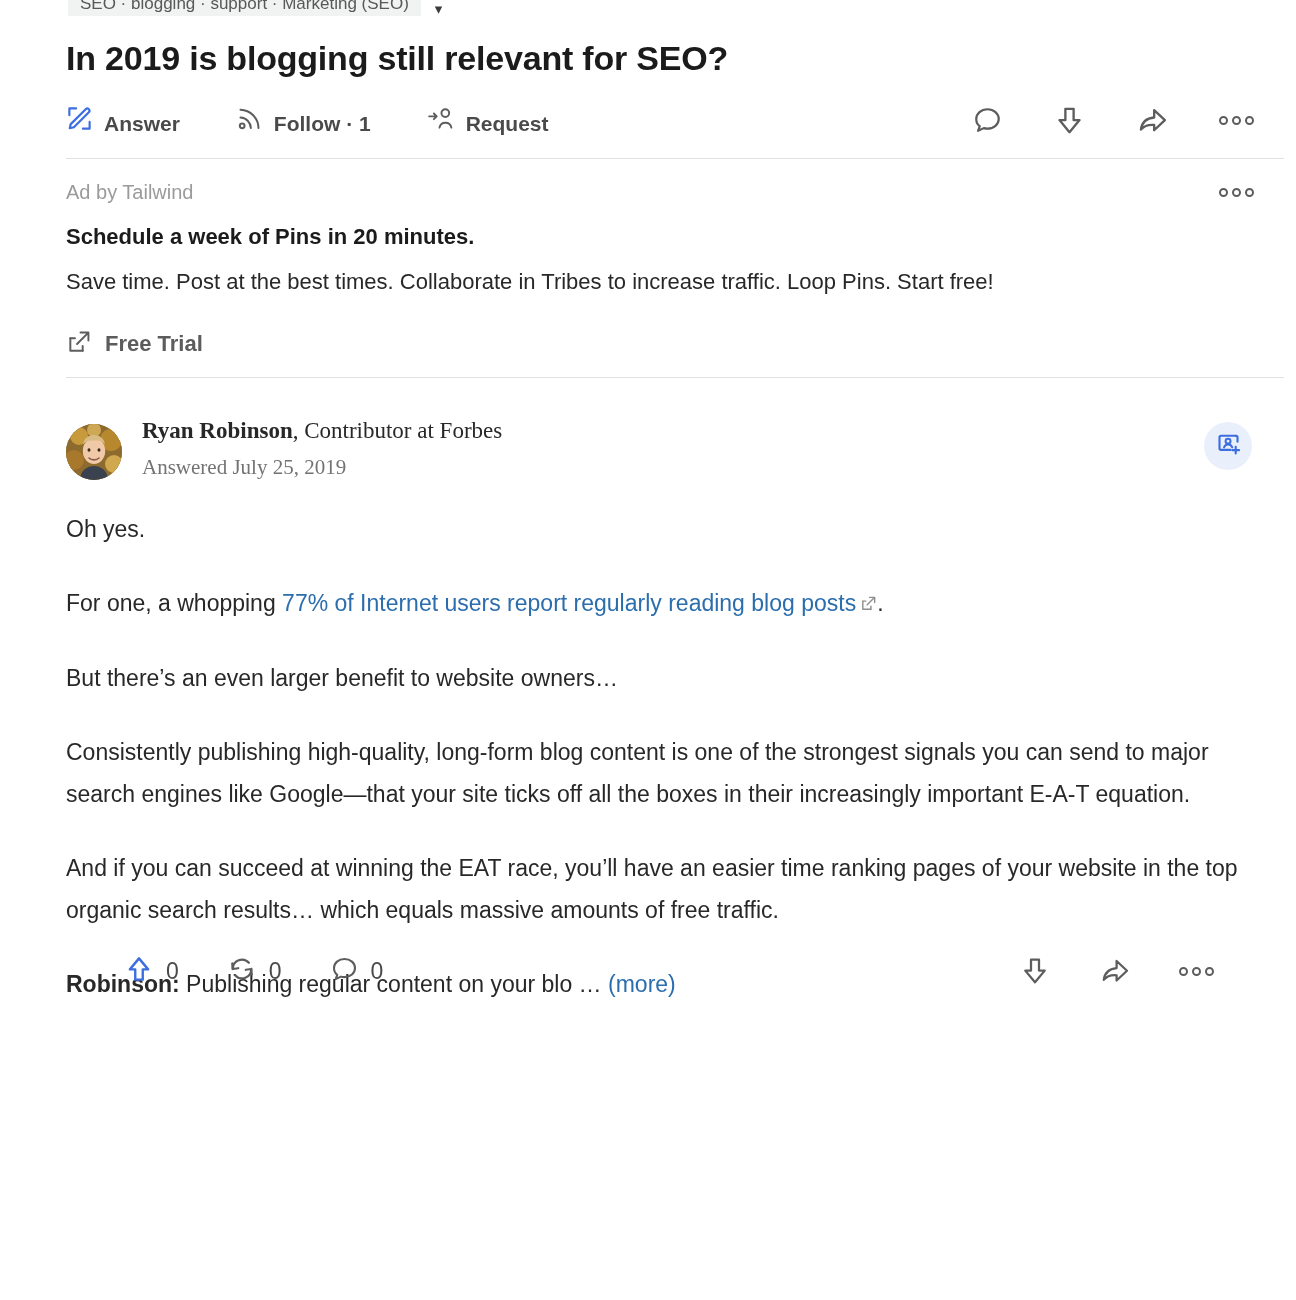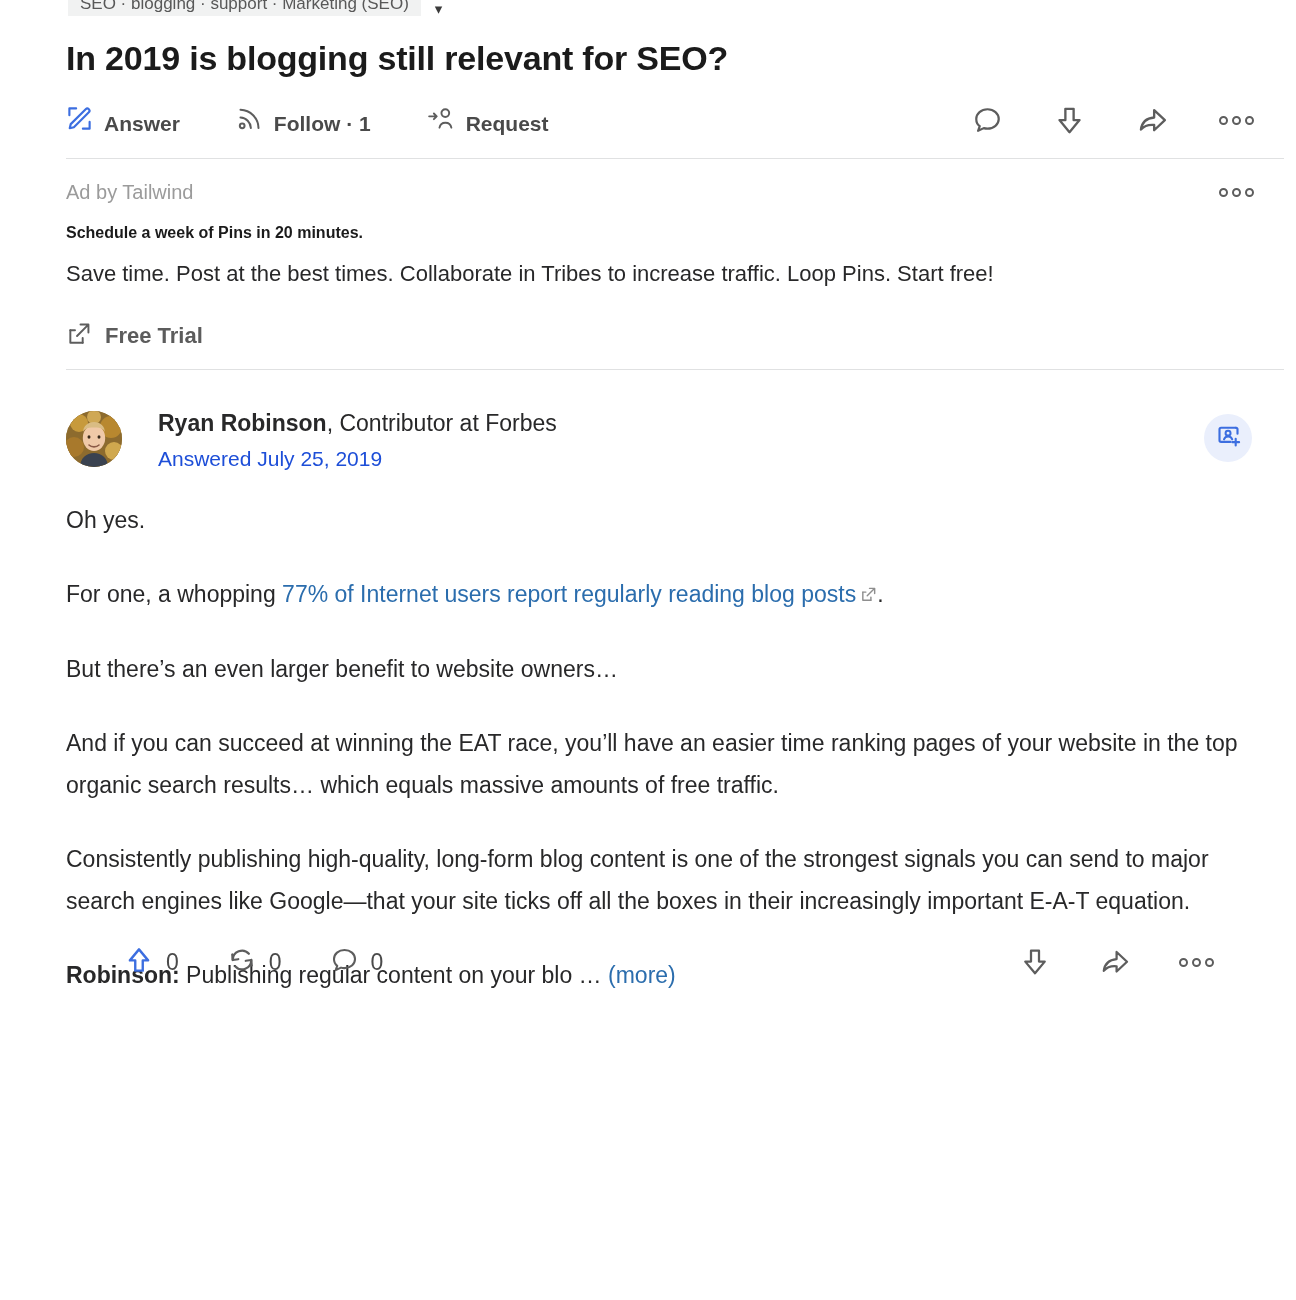--- a/index.html
+++ b/index.html
@@ -108,21 +108,21 @@
     align-items: center;
     justify-content: space-between;
     padding-right: 10px;
     gap: 36px;
   }
   .ad-by {
     font-size: 20px;
     color: #9b9b9b;
   }
   .ad-title {
-    font-size: 16px;
+    font-size: 22px;
     font-weight: bold;
     color: #1b1b1b;
     margin-top: 20px;
   }
   .ad-body {
     font-size: 22px;
     line-height: 42px;
     color: #282829;
     margin-top: 11px;
     max-width: 1180px;
@@ -147,43 +147,44 @@
     color: #1b1b1b;
     margin: 48px 0 0 18px;
   }
 
   .answer {
     margin: 36px 0 0 18px;
     position: relative;
   }
   .answer-head {
     display: flex;
-    align-items: center;
-    gap: 36px;
+    align-items: flex-end;
+    gap: 20px;
+    font-family: Liberation Serif, serif;
   }
   .avatar {
     width: 56px;
     height: 56px;
     border-radius: 50%;
     flex: 0 0 56px;
     overflow: hidden;
     position: relative;
     background: #9a7d3e;
   }
   .avatar svg { display: block; }
   .author-col { padding-top: 2px; }
   .author-line {
     font-size: 23px;
     color: #282829;
     line-height: 30px;
   }
   .author-name { font-weight: bold; }
   .answered-date {
     font-size: 21px;
-    color: #1d4ed8;
+    color: #737373;
     margin-top: 9px;
   }
   .follow-user-btn {
     position: absolute;
     right: 12px;
     top: 8px;
     width: 48px;
     height: 48px;
     border-radius: 50%;
     background: #eaeffc;
@@ -388,22 +389,22 @@
     </div>
 
     <div class="answer-body">
       <p>Oh yes.</p>
       <p><span>For one, a whopping </span><a class="inline-link" href="#">77% of Internet users report regularly reading blog posts</a><span class="ext-glyph"><svg width="17" height="17" viewBox="0 0 24 24" fill="none">
               <path d="M4 8.6v11.4h11.4" stroke="#8e8e8e" stroke-width="2" stroke-linecap="round" stroke-linejoin="round"></path>
               <path d="M4 8.6h4.3M15.4 20v-4.3" stroke="#8e8e8e" stroke-width="2" stroke-linecap="round"></path>
               <path d="M10.2 13.8 20.4 3.6M13.4 3.3h7.3v7.3" stroke="#8e8e8e" stroke-width="2" stroke-linecap="round" stroke-linejoin="round"></path>
             </svg></span><span>.</span></p>
       <p>But there’s an even larger benefit to website owners…</p>
+      <p>Consistently publishing high-quality, long-form blog content is one of the strongest signals you can send to major search engines like Google—that your site ticks off all the boxes in their increasingly important E-A-T equation.</p>
       <p>And if you can succeed at winning the EAT race, you’ll have an easier time ranking pages of your website in the top organic search results… which equals massive amounts of free traffic.</p>
-      <p>Consistently publishing high-quality, long-form blog content is one of the strongest signals you can send to major search engines like Google—that your site ticks off all the boxes in their increasingly important E-A-T equation.</p>
       <p><span class="expertise-label">Robinson:</span><span> Publishing regular content on your blo … </span><span class="more-link">(more)</span></p>
     </div>
 
     <div class="answer-footer">
       <div class="foot-group">
         <span>
           <svg width="30" height="30" viewBox="0 0 24 24" fill="none">
             <path d="M12 3.5 19.3 12.3H15v8.2H9v-8.2H4.7L12 3.5Z" stroke="#3c6ee0" stroke-width="1.9" stroke-linejoin="round"></path>
           </svg>
         </span>

